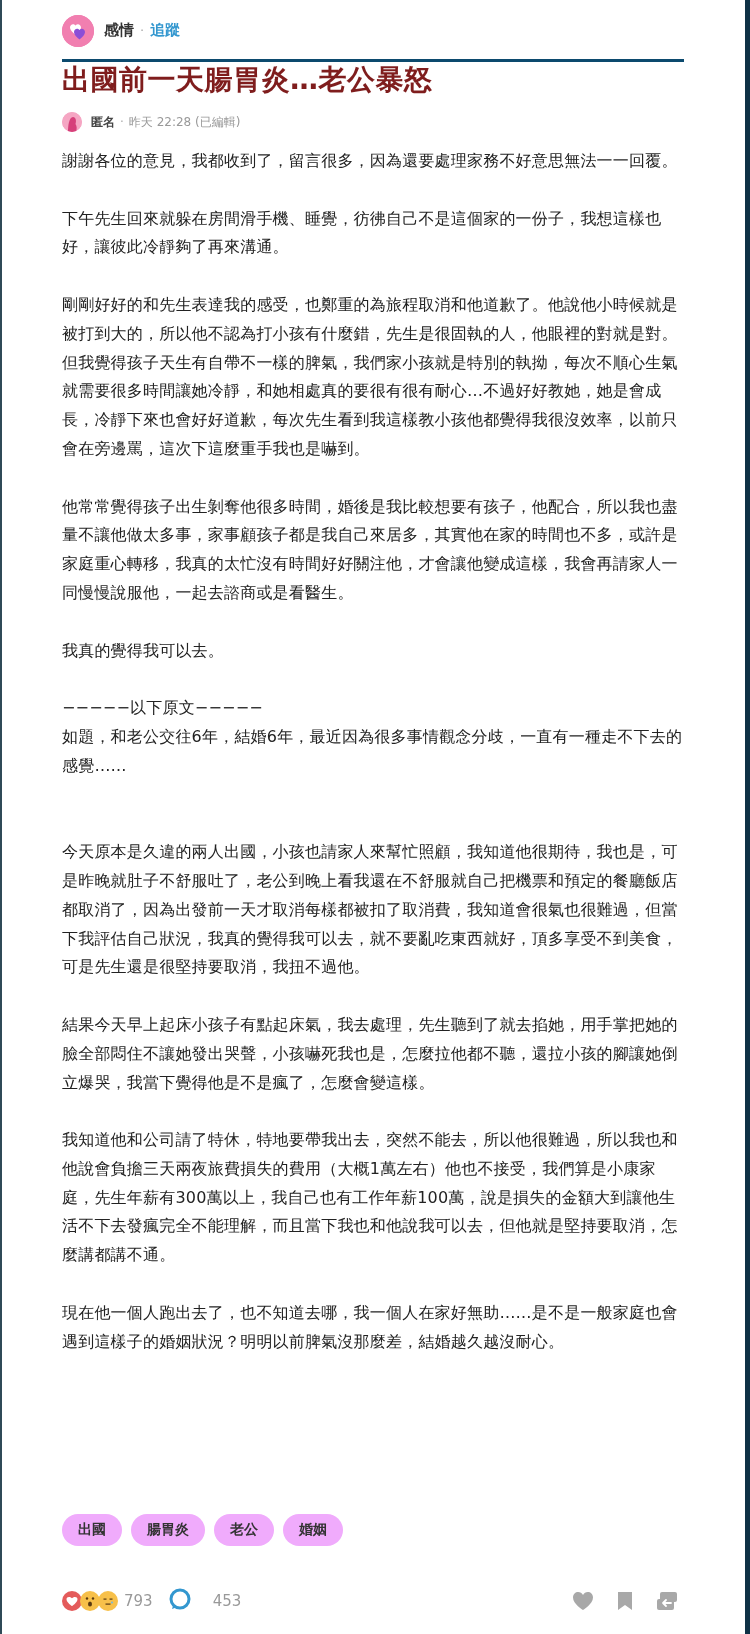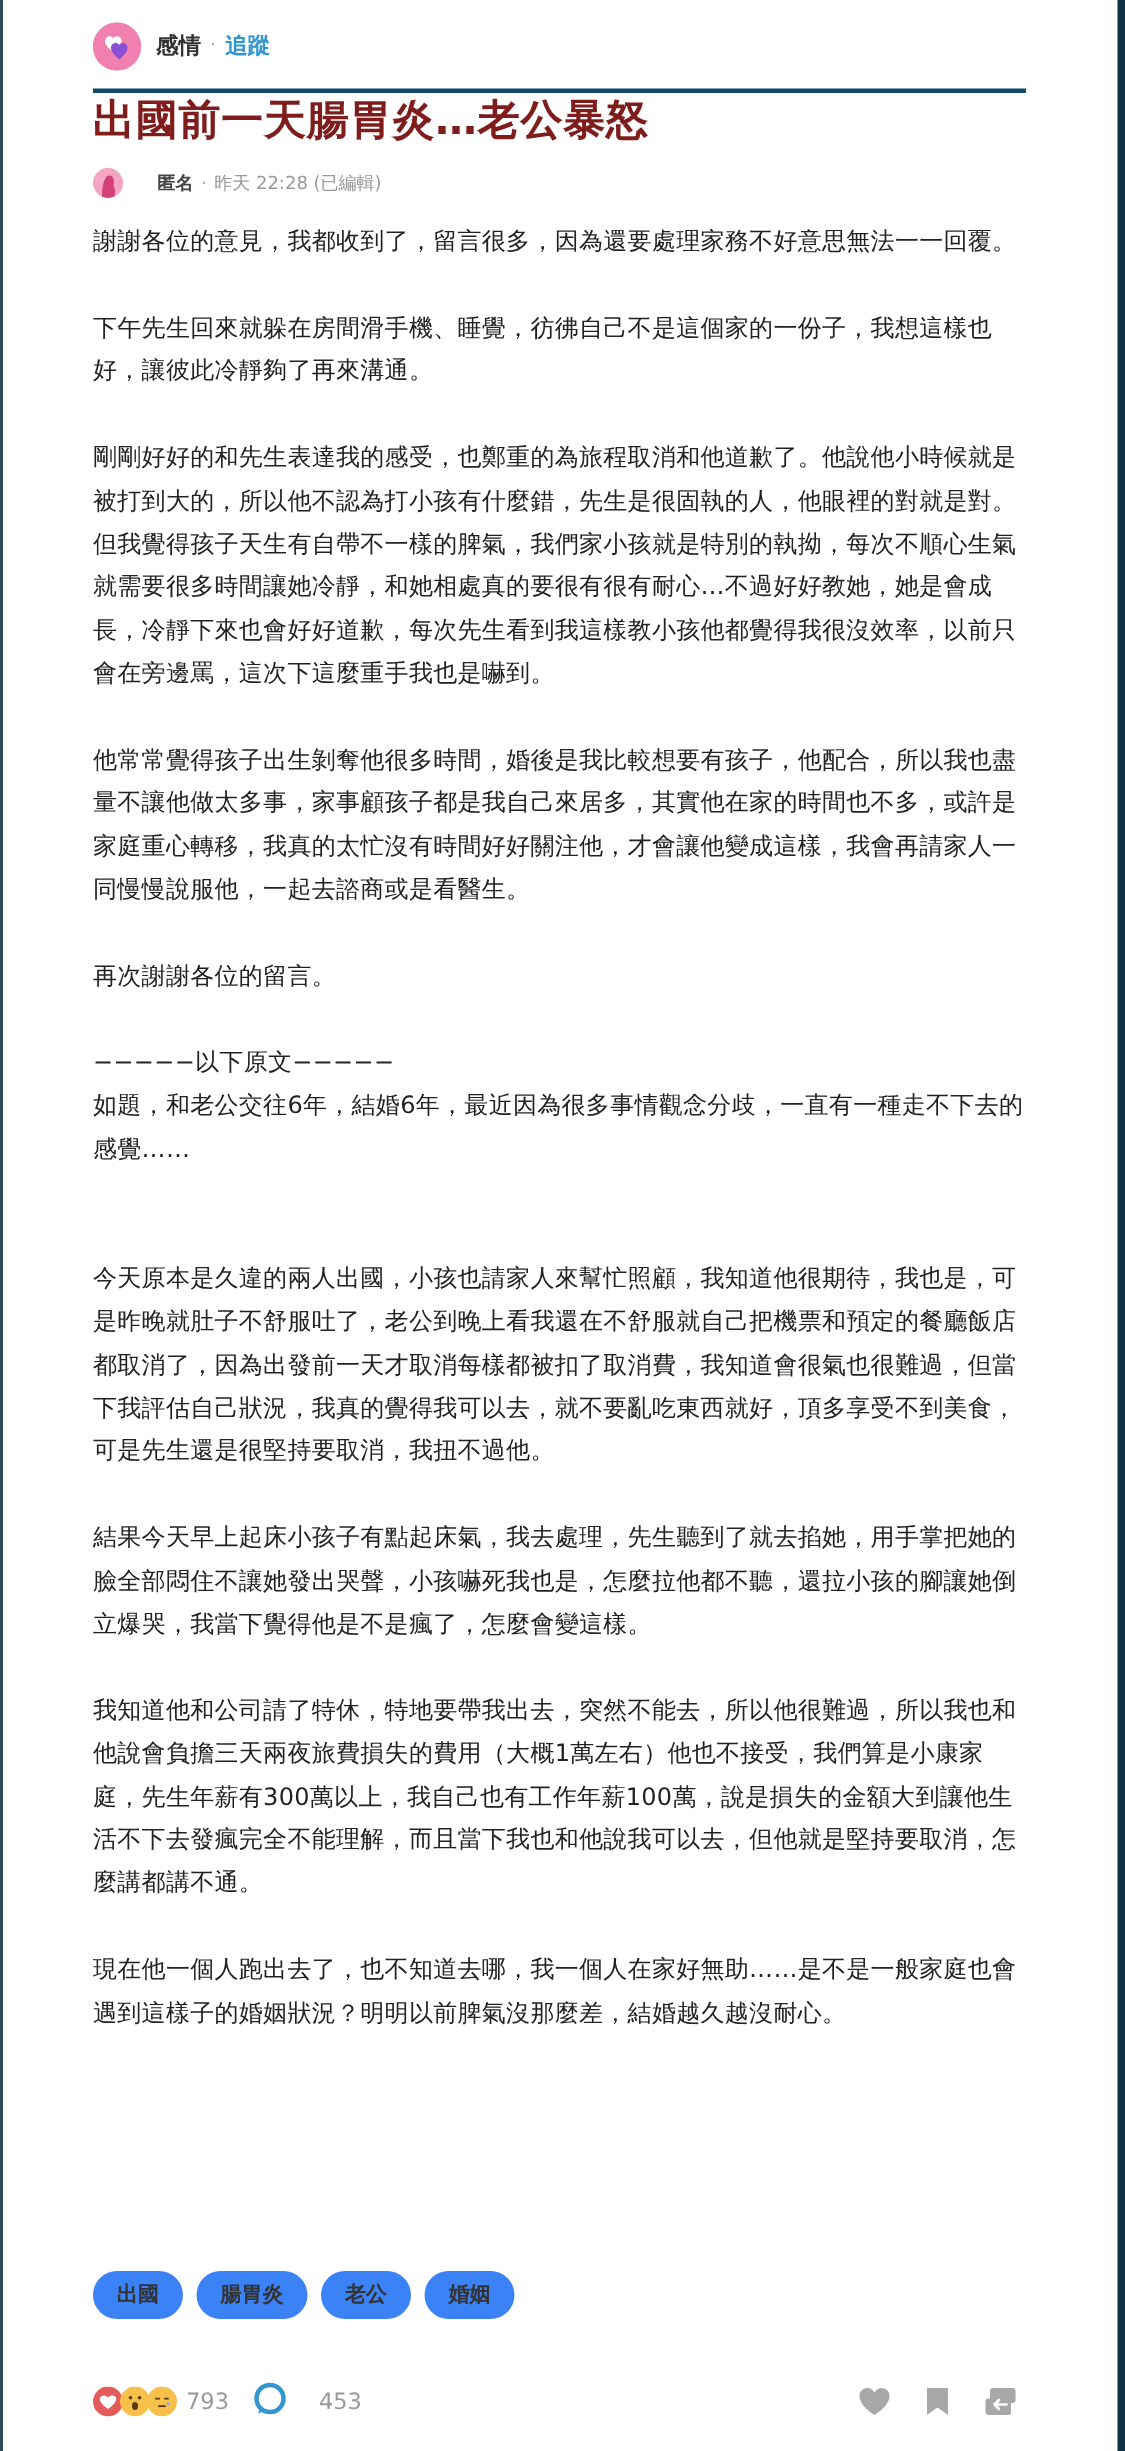--- a/index.html
+++ b/index.html
@@ -35,34 +35,34 @@
     .post-title {
       font-size: 28px; font-weight: bold; color: #7f1d1d;
       letter-spacing: 0.5px; line-height: 36px;
     }
     .author-row {
       margin-top: 12px; height: 24px; display: flex; align-items: center;
     }
     .author-avatar {
       width: 20px; height: 20px; border-radius: 50%; background: #f5a6c3; position: relative; overflow: hidden;
     }
-    .author-name { font-size: 12px; font-weight: bold; color: #444; margin-left: 23px; }
+    .author-name { font-size: 12px; font-weight: bold; color: #444; margin-left: 9px; }
     .author-dot { color: #aaa; font-size: 12px; margin: 0 5px; }
     .post-time { font-size: 12px; color: #999; }
 
     .content {
       margin-top: 13px; font-size: 16px; line-height: 28.8px; color: #222;
       letter-spacing: 0.2px;
     }
     .content p { white-space: pre-wrap; }
     .content .blank { height: 28.8px; }
 
     .tags { position: absolute; top: 1514px; left: 0; display: flex; gap: 9px; }
     .tag {
-      height: 32px; padding: 0 16px; border-radius: 16px; background: #3b82f6;
+      height: 32px; padding: 0 16px; border-radius: 16px; background: #f0abfc;
       font-size: 14px; font-weight: bold; color: #333; display: flex; align-items: center;
       cursor: pointer;
     }
 
     .footer {
       position: absolute; top: 1589px; left: 0; width: 622px; height: 24px;
       display: flex; align-items: center;
     }
     .reactions { display: flex; align-items: center; }
     .react-ico { width: 20px; height: 20px; border-radius: 50%; margin-right: -2px; position: relative; }
@@ -109,21 +109,21 @@
 
   <div class="content">
     <p>謝謝各位的意見，我都收到了，留言很多，因為還要處理家務不好意思無法一一回覆。</p>
     <div class="blank"></div>
     <p>下午先生回來就躲在房間滑手機、睡覺，彷彿自己不是這個家的一份子，我想這樣也好，讓彼此冷靜夠了再來溝通。</p>
     <div class="blank"></div>
     <p>剛剛好好的和先生表達我的感受，也鄭重的為旅程取消和他道歉了。他說他小時候就是被打到大的，所以他不認為打小孩有什麼錯，先生是很固執的人，他眼裡的對就是對。但我覺得孩子天生有自帶不一樣的脾氣，我們家小孩就是特別的執拗，每次不順心生氣就需要很多時間讓她冷靜，和她相處真的要很有很有耐心…不過好好教她，她是會成長，冷靜下來也會好好道歉，每次先生看到我這樣教小孩他都覺得我很沒效率，以前只會在旁邊罵，這次下這麼重手我也是嚇到。</p>
     <div class="blank"></div>
     <p>他常常覺得孩子出生剝奪他很多時間，婚後是我比較想要有孩子，他配合，所以我也盡量不讓他做太多事，家事顧孩子都是我自己來居多，其實他在家的時間也不多，或許是家庭重心轉移，我真的太忙沒有時間好好關注他，才會讓他變成這樣，我會再請家人一同慢慢說服他，一起去諮商或是看醫生。</p>
     <div class="blank"></div>
-    <p>再次謝謝各位的留言。</p>
+    <p>我真的覺得我可以去。</p>
     <div class="blank"></div>
     <p>−−−−−以下原文−−−−−</p>
     <p>如題，和老公交往6年，結婚6年，最近因為很多事情觀念分歧，一直有一種走不下去的感覺……</p>
     <div class="blank"></div>
     <div class="blank"></div>
     <p>今天原本是久違的兩人出國，小孩也請家人來幫忙照顧，我知道他很期待，我也是，可是昨晚就肚子不舒服吐了，老公到晚上看我還在不舒服就自己把機票和預定的餐廳飯店都取消了，因為出發前一天才取消每樣都被扣了取消費，我知道會很氣也很難過，但當下我評估自己狀況，我真的覺得我可以去，就不要亂吃東西就好，頂多享受不到美食，可是先生還是很堅持要取消，我扭不過他。</p>
     <div class="blank"></div>
     <p>結果今天早上起床小孩子有點起床氣，我去處理，先生聽到了就去掐她，用手掌把她的臉全部悶住不讓她發出哭聲，小孩嚇死我也是，怎麼拉他都不聽，還拉小孩的腳讓她倒立爆哭，我當下覺得他是不是瘋了，怎麼會變這樣。</p>
     <div class="blank"></div>
     <p>我知道他和公司請了特休，特地要帶我出去，突然不能去，所以他很難過，所以我也和他說會負擔三天兩夜旅費損失的費用（大概1萬左右）他也不接受，我們算是小康家庭，先生年薪有300萬以上，我自己也有工作年薪100萬，說是損失的金額大到讓他生活不下去發瘋完全不能理解，而且當下我也和他說我可以去，但他就是堅持要取消，怎麼講都講不通。</p>

